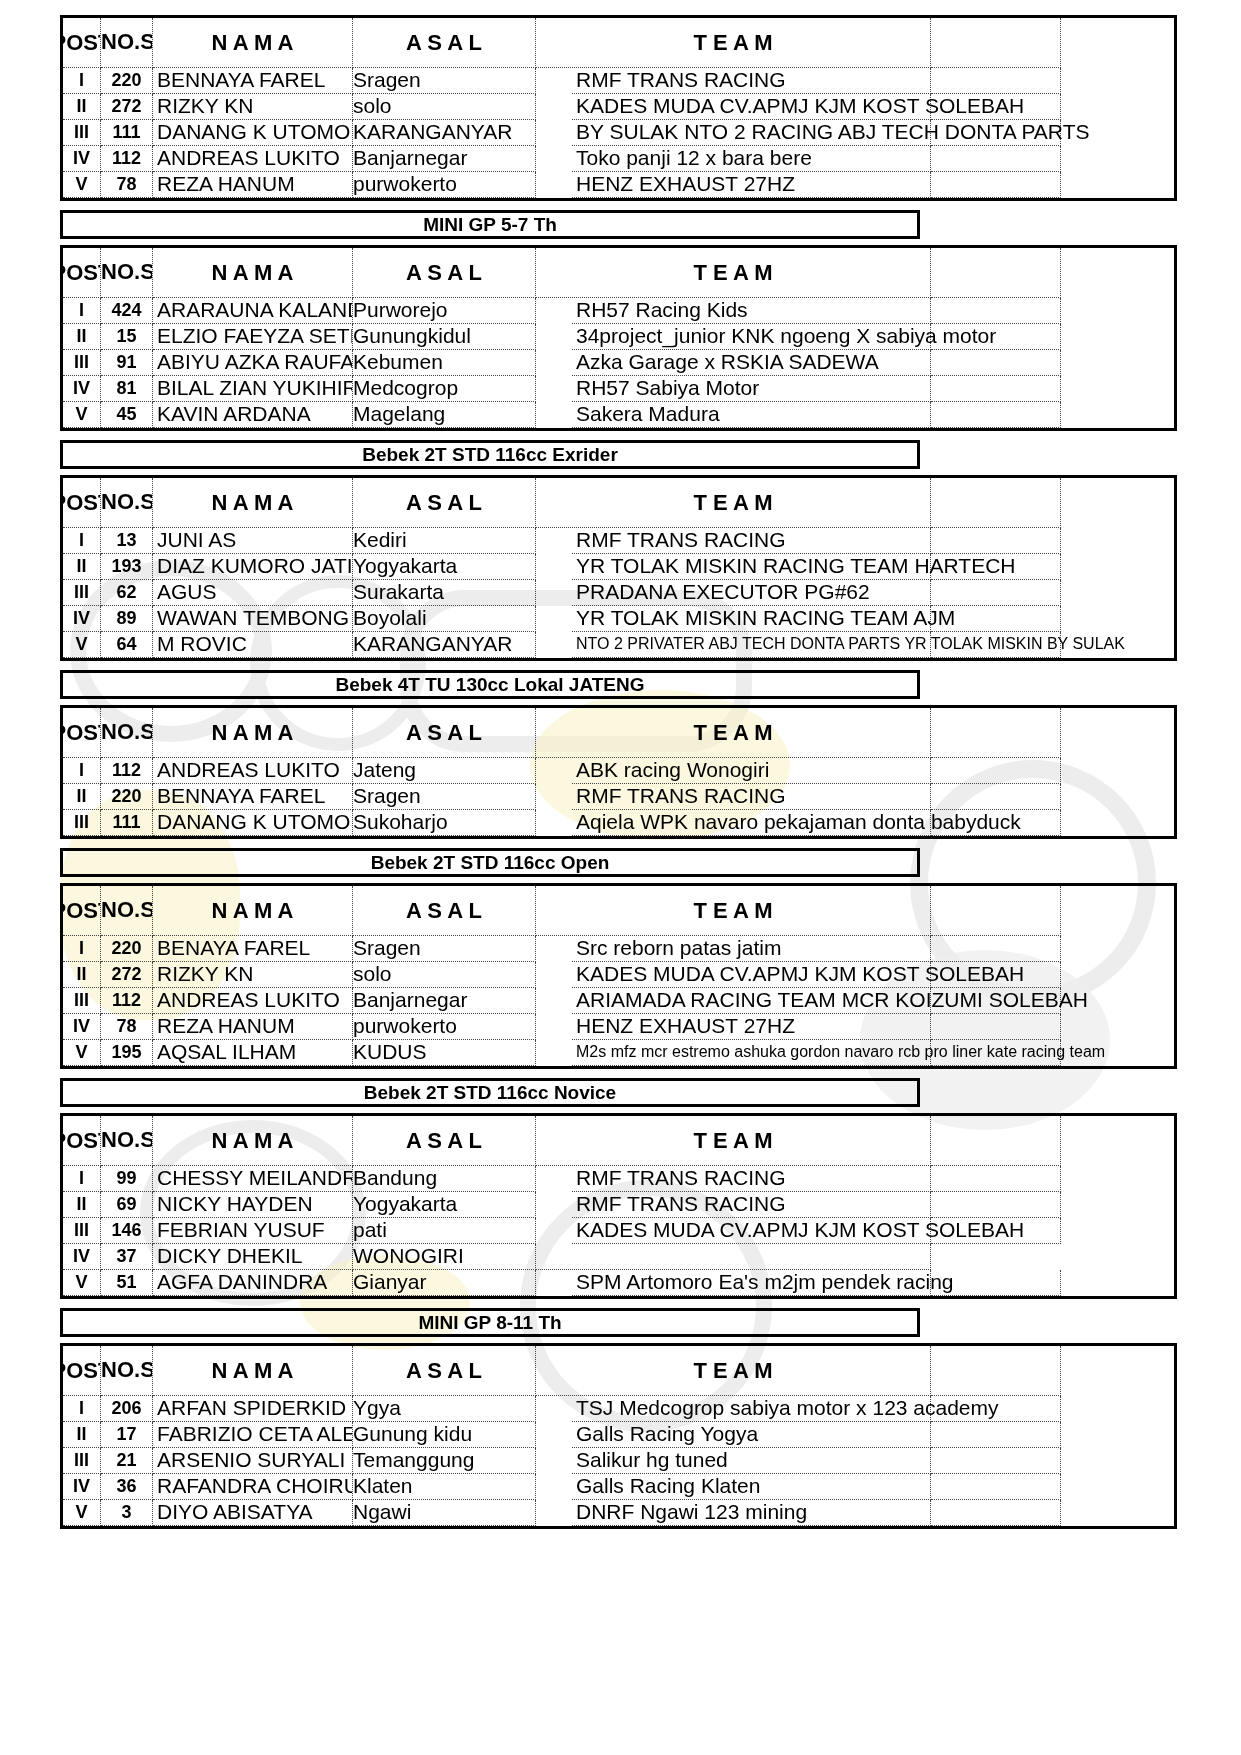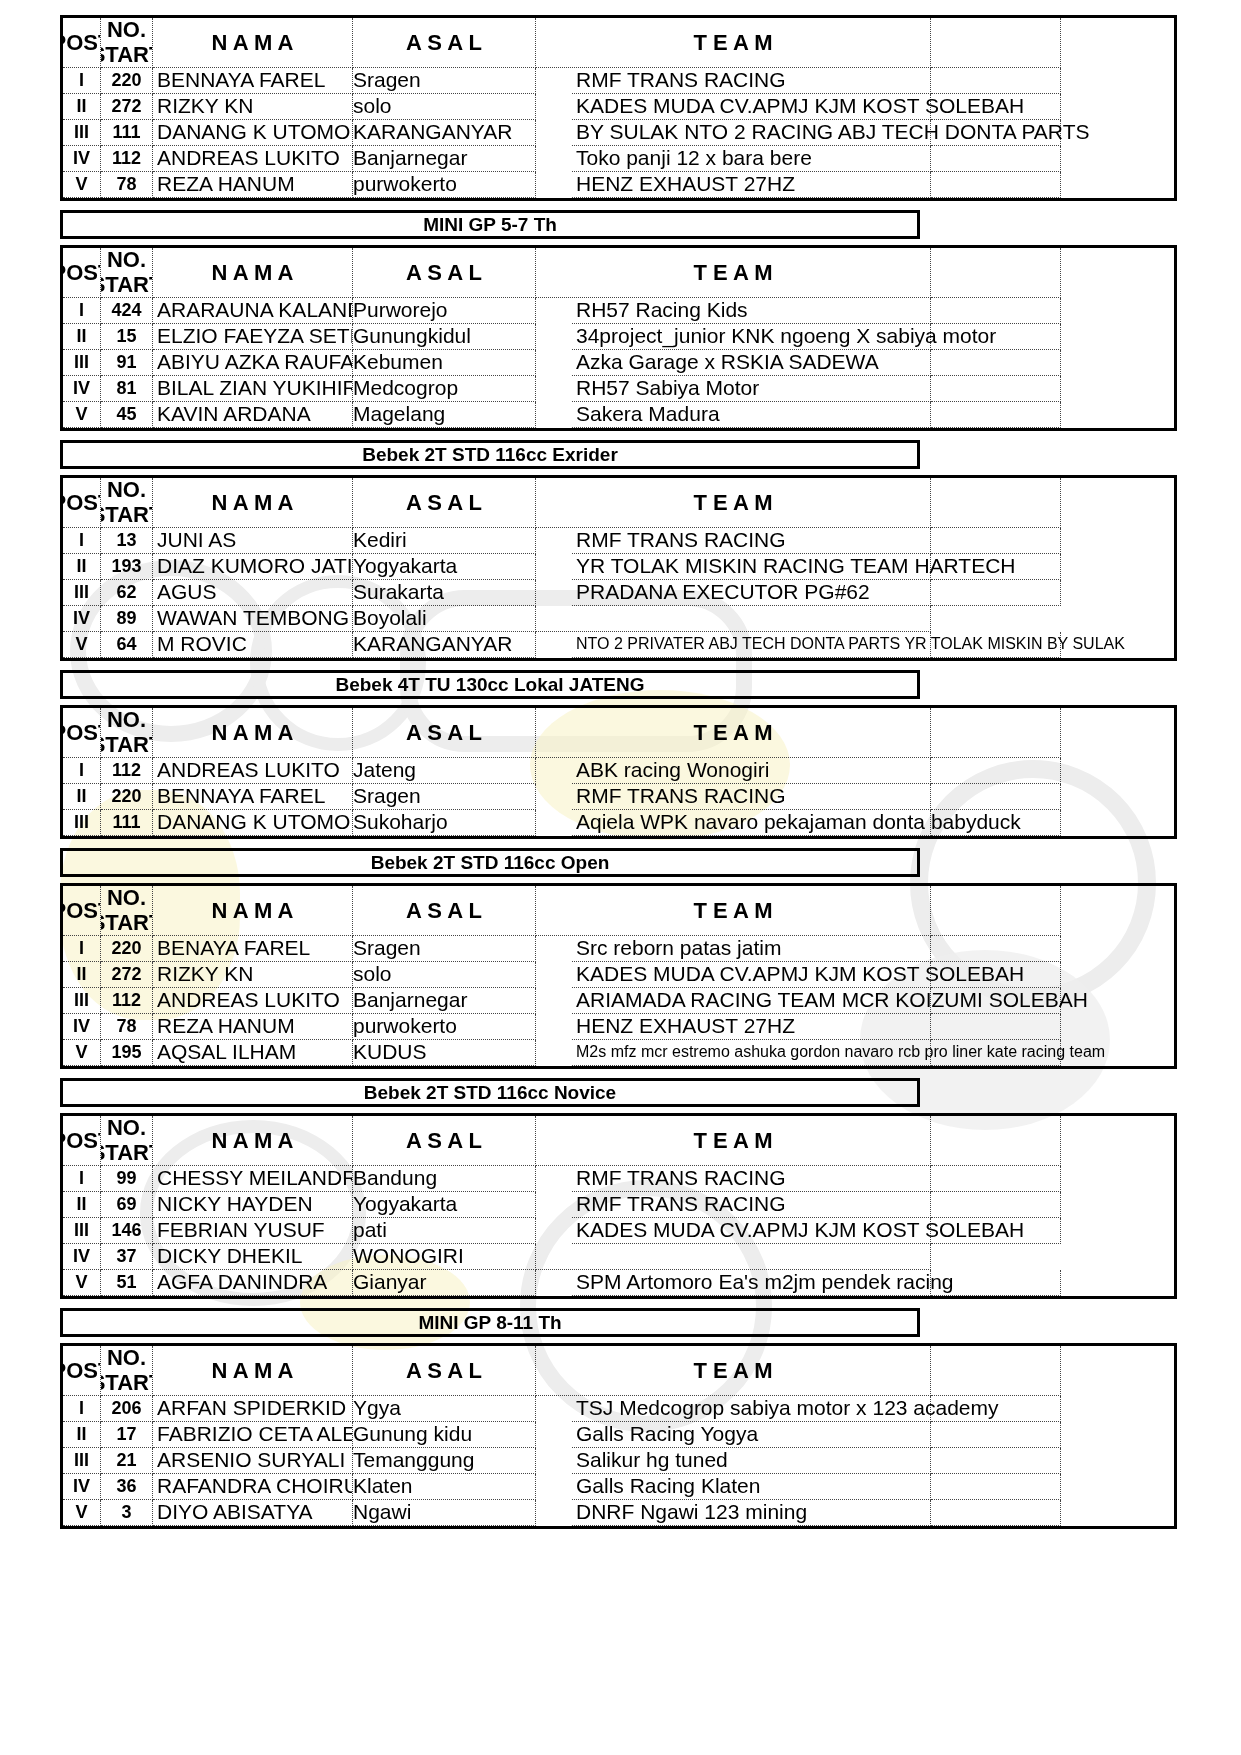--- a/index.html
+++ b/index.html
@@ -30,21 +30,21 @@
     display:flex;align-items:center;overflow:hidden;line-height:1.05;
   }
   .c7{border-right:none;border-bottom:none;}
   .c-pos,.c-no{justify-content:center;font-weight:bold;font-size:18px;}
   .c-nama{padding-left:4px;font-size:21px;white-space:nowrap;}
   .c-asal{justify-content:flex-start;font-size:21px;white-space:nowrap;}
   .c-team{padding-left:4px;font-size:21px;white-space:nowrap;overflow:visible;margin-left:36px;}
   .teamtext{position:relative;z-index:2;white-space:nowrap;}
   .teamtext.small{font-size:16px;}
   .hcell{justify-content:center;font-weight:bold;font-size:22px;overflow:hidden;}
-  .h-no{flex-direction:column;justify-content:flex-start;line-height:1.12;}
+  .h-no{flex-direction:row;justify-content:flex-start;line-height:1.12;}
   .hline{white-space:nowrap;}
 </style>
 </head>
 <body>
 
 <div class="wm">
   <div class="ring" style="left:70px;top:560px;width:170px;height:150px;"></div>
   <div class="ring" style="left:250px;top:575px;width:150px;height:150px;border-width:13px;"></div>
   <div class="ring" style="left:400px;top:590px;width:320px;height:130px;border-width:16px;border-radius:65px;"></div>
   <div class="yellow" style="left:530px;top:690px;width:260px;height:150px;"></div>
@@ -387,20 +387,23 @@
             </div>
             <div class="cell c-no">
               <span>89</span>
             </div>
             <div class="cell c-nama">
               <span>WAWAN TEMBONG</span>
             </div>
             <div class="cell c-asal">
               <span>Boyolali</span>
             </div>
+            <div class="cell c-team">
+              <span class="teamtext">YR TOLAK MISKIN RACING TEAM AJM</span>
+            </div>
             <div class="cell"></div>
             <div class="cell c7"></div>
           </div>
           <div class="row">
             <div class="cell c-pos">
               <span>V</span>
             </div>
             <div class="cell c-no">
               <span>64</span>
             </div>

